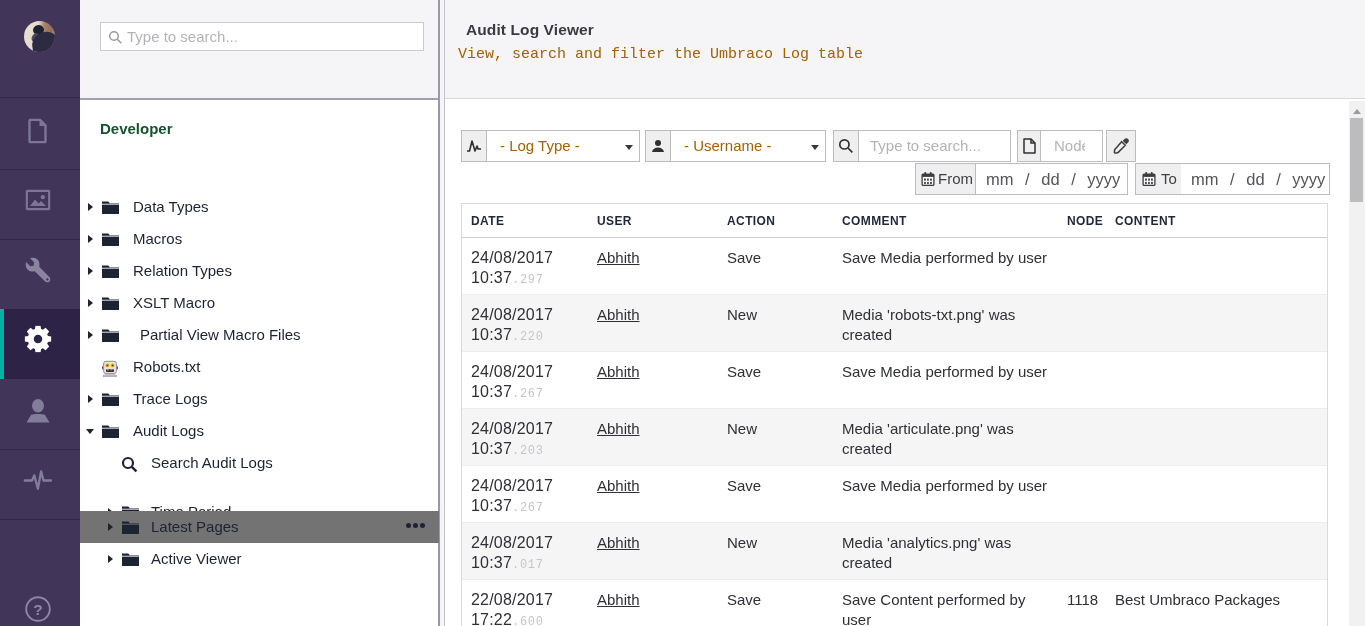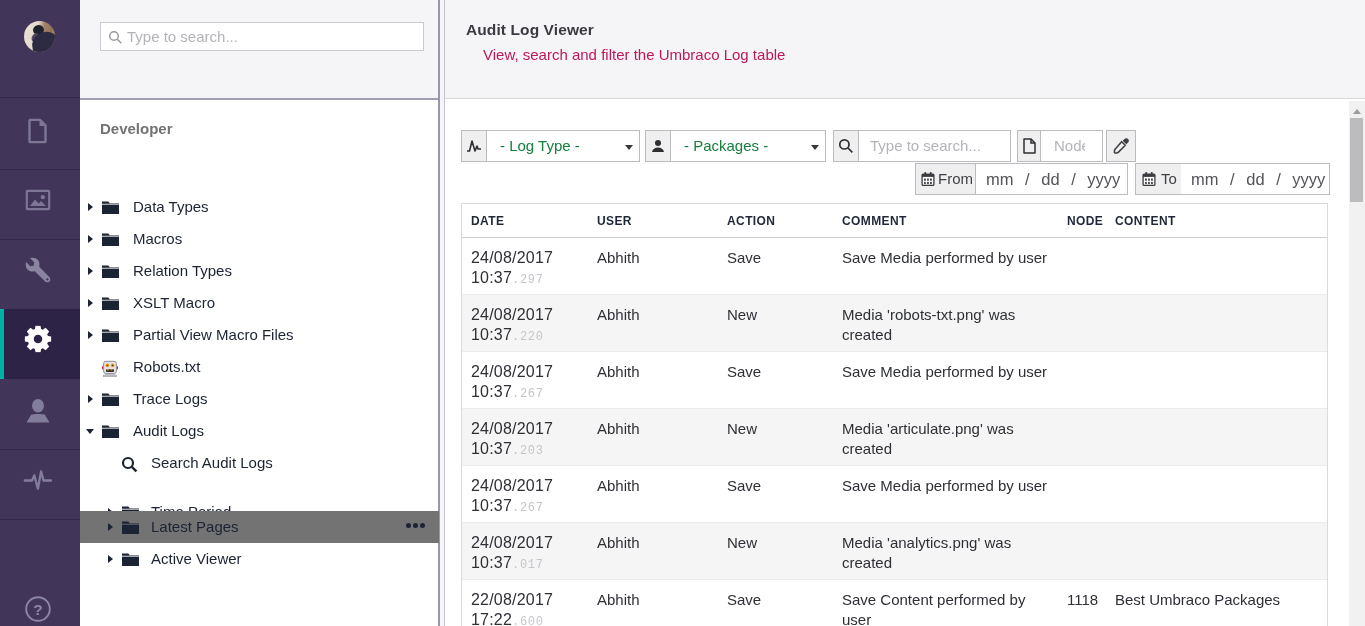--- a/index.html
+++ b/index.html
@@ -20,55 +20,55 @@
 #avatar .body { position:absolute; left:8px; top:11px; width:26px; height:22px; border-radius:55% 45% 0 0; background:#2d2b42; transform:rotate(-8deg); }
 #avatar .arm { position:absolute; left:8px; top:12px; width:7px; height:9px; background:#4c465e; border-radius:50%; transform:rotate(30deg); }
 
 
 #tree { left:80px; top:0; width:360px; height:626px; background:#fff; border-right:2px solid #9b96ad; box-sizing:border-box; }
 #tree-top { position:absolute; left:0; top:0; width:100%; height:100px; background:#f5f4f6; border-bottom:2px solid #a3a0b5; box-sizing:border-box; }
 #tree-search { position:absolute; left:20px; top:22px; width:324px; height:29px; background:#fff; border:1px solid #cbcad0; }
 #tree-search svg { position:absolute; left:7px; top:7px; }
 #tree-search span { position:absolute; left:26px; top:5px; font-size:15px; color:#b3b2b8; }
 #vgap { left:440px; top:0; width:5px; height:626px; background:#f5f4f7; border-right:1px solid #c5c2d0; }
-.dev-h { position:absolute; left:20px; font-size:15px; font-weight:bold; color:#737373; }
+.dev-h { position:absolute; left:20px; font-size:15px; font-weight:bold; color:#14532d; }
 .titem { position:absolute; left:0; width:359px; height:32px; }
 .titem .arrow { position:absolute; top:12px; width:0; height:0; border-left:5px solid #1c2333; border-top:4px solid transparent; border-bottom:4px solid transparent; }
 .titem .arrowd { position:absolute; top:14px; width:0; height:0; border-top:5px solid #1c2333; border-left:4px solid transparent; border-right:4px solid transparent; }
 .titem .ico { position:absolute; top:9px; }
 .titem .lbl { position:absolute; top:7px; font-size:15px; color:#1c2333; }
 .hl { background:#737373; }
 .dots { position:absolute; right:14px; top:12px; line-height:0; }
 .dots i { display:inline-block; width:5px; height:5px; border-radius:50%; background:#1c2333; margin-left:2px; }
 
 
 #content { left:445px; top:0; width:920px; height:626px; background:#fff; }
 #c-head { position:absolute; left:0; top:0; width:920px; height:99px; background:#f5f4f6; border-bottom:1px solid #d8d8d8; box-sizing:border-box; }
 #c-title { position:absolute; left:21px; top:21px; font-size:15.5px; font-weight:bold; color:#3a3a41; letter-spacing:.1px; }
-#c-sub { position:absolute; left:38px; top:46px; font-size:15px; color:#be185d; }
+#c-sub { position:absolute; left:13px; top:46px; font-size:15px; color:#a16207;font-family:Liberation Mono, monospace; }
 .addon { position:absolute; top:0; height:32px; background:#f0eff0; border:1px solid #bcbcc0; }
 .addon svg { position:absolute; left:50%; top:50%; transform:translate(-50%,-50%); }
 .addon .lab { }
 .fld { position:absolute; top:0; height:32px; background:#fff; border:1px solid #bcbcc0; border-left:none; font-size:15px; color:#46464b; }
 .fld .ph { position:absolute; left:11px; top:6px; color:#b4b3b9; font-size:15px; white-space:nowrap; overflow:hidden; }
-.fld .tx { position:absolute; left:13px; top:6px; font-size:15px; color:#15803d; white-space:nowrap; }
+.fld .tx { position:absolute; left:13px; top:6px; font-size:15px; color:#a16207; white-space:nowrap; }
 .caret { position:absolute; right:6px; top:14px; width:0; height:0; border-top:5px solid #39393d; border-left:4px solid transparent; border-right:4px solid transparent; }
 .datetx { position:absolute; left:10px; top:6px; right:1px; font-size:16.5px; word-spacing:7px; color:#54545a; white-space:nowrap; overflow:hidden; }
 .addon .lab { position:absolute; top:6px; font-size:15px; color:#3f3f44; }
 
 
 #tbl { position:absolute; left:16px; top:203px; width:867px; border-left:1px solid #dadada; border-right:1px solid #dadada; box-sizing:border-box; }
 .thr { height:35px; border-top:1px solid #d9d9d9; border-bottom:1px solid #cfcfcf; position:relative; }
 .th { position:absolute; top:10px; font-size:12px; font-weight:bold; color:#1f2738; letter-spacing:.4px; }
 .tr { position:relative; height:57px; border-bottom:1px solid #ececec; }
 .tr.odd { background:#f5f5f5; }
 .td { position:absolute; font-size:15px; color:#2f3036; line-height:20px; }
 .ms { font-size:12px; letter-spacing:.7px; color:#c6c5cb;font-family:Liberation Mono, monospace; }
 .l1 { top:10px; } 
-.c-date { left:9px; font-size:16px; letter-spacing:.2px; } .c-user { left:135px; } .c-act { left:265px; } .c-com { left:380px; width:235px; } .c-node { left:605px; } .c-cont { left:653px; }
+.c-date { left:9px; font-size:16px; letter-spacing:.2px; } .c-user { left:135px;text-decoration:underline; } .c-act { left:265px; } .c-com { left:380px; width:235px; } .c-node { left:605px; } .c-cont { left:653px; }
 
 
 #sbar { left:1349px; top:101px; width:16px; height:525px; background:#f1f1f1; }
 #sbar .up { position:absolute; left:4px; top:8px; width:0; height:0; border-bottom:5px solid #9b9b9f; border-left:4px solid transparent; border-right:4px solid transparent; }
 #sbar .thumb { position:absolute; left:1px; top:17px; width:13px; height:84px; background:#bcbcbe; }
 </style>
 </head>
 <body>
 <div id="app">
 
@@ -157,21 +157,21 @@
           <rect x="0" y="4.6" width="17" height="9.4" fill="#1c2333"></rect>
         </svg>
         <span class="lbl" style="left:53px;">XSLT Macro</span>
       </div>
       <div class="titem" style="top: 319px;">
         <span class="arrow" style="left:8px;"></span>
         <svg class="ico" style="left:22px;" width="17" height="14" viewBox="0 0 17 14">
           <path d="M0 1.5h6.3l1.5 1.8H17V3.8H0z" fill="#1c2333"></path>
           <rect x="0" y="4.6" width="17" height="9.4" fill="#1c2333"></rect>
         </svg>
-        <span class="lbl" style="left:53px;">Partial View Macro Files</span>
+        <span class="lbl" style="left:60px;">Partial View Macro Files</span>
       </div>
       <div class="titem" style="top: 351px;">
         <svg class="ico" style="left:22px;" width="16" height="17" viewBox="0 0 16 17">
           <path d="M1 6c-.8.3-1 1-1 1.8S.2 9.3 1 9.6zM15 6c.8.3 1 1 1 1.8s-.2 1.5-1 1.8z" fill="#b5183c"></path>
           <rect x="1.6" y="1.3" width="12.8" height="12.2" rx="2.4" fill="#e4e4e6" stroke="#8e8e93" stroke-width="1"></rect>
           <circle cx="5.4" cy="5.4" r="1.8" fill="#e8930c"></circle>
           <circle cx="10.6" cy="5.4" r="1.8" fill="#e8930c"></circle>
           <circle cx="5.4" cy="5.4" r="0.7" fill="#4a3a20"></circle>
           <circle cx="10.6" cy="5.4" r="0.7" fill="#4a3a20"></circle>
           <rect x="4" y="9.3" width="8" height="2.6" rx="1" fill="#2b2b2e"></rect>
@@ -249,21 +249,21 @@
         <span class="caret"></span>
       </div>
 
     <div class="addon" style="left:200px; top:130px; width:26px;">
       <svg width="15" height="15" viewBox="0 0 15 15">
           <circle cx="7.5" cy="4.4" r="3" fill="#2f2f33"></circle>
           <path d="M1.5 13.5c.5-3 3-4.6 6-4.6s5.5 1.6 6 4.6z" fill="#2f2f33"></path>
         </svg>
     </div>
     <div class="fld" style="left:226px; top:130px; width:155px;">
-        <span class="tx">- Packages -</span>
+        <span class="tx">- Username -</span>
         <span class="caret"></span>
       </div>
 
     <div class="addon" style="left:388px; top:130px; width:26px;">
       <svg width="16" height="16" viewBox="0 0 16 16">
           <circle cx="6.4" cy="6.4" r="4.6" fill="none" stroke="#2f2f33" stroke-width="1.7"></circle>
           <path d="M10 10l4.3 4.3" stroke="#2f2f33" stroke-width="1.7"></path>
         </svg>
     </div>
     <div class="fld" style="left:414px; top:130px; width:152px;">

